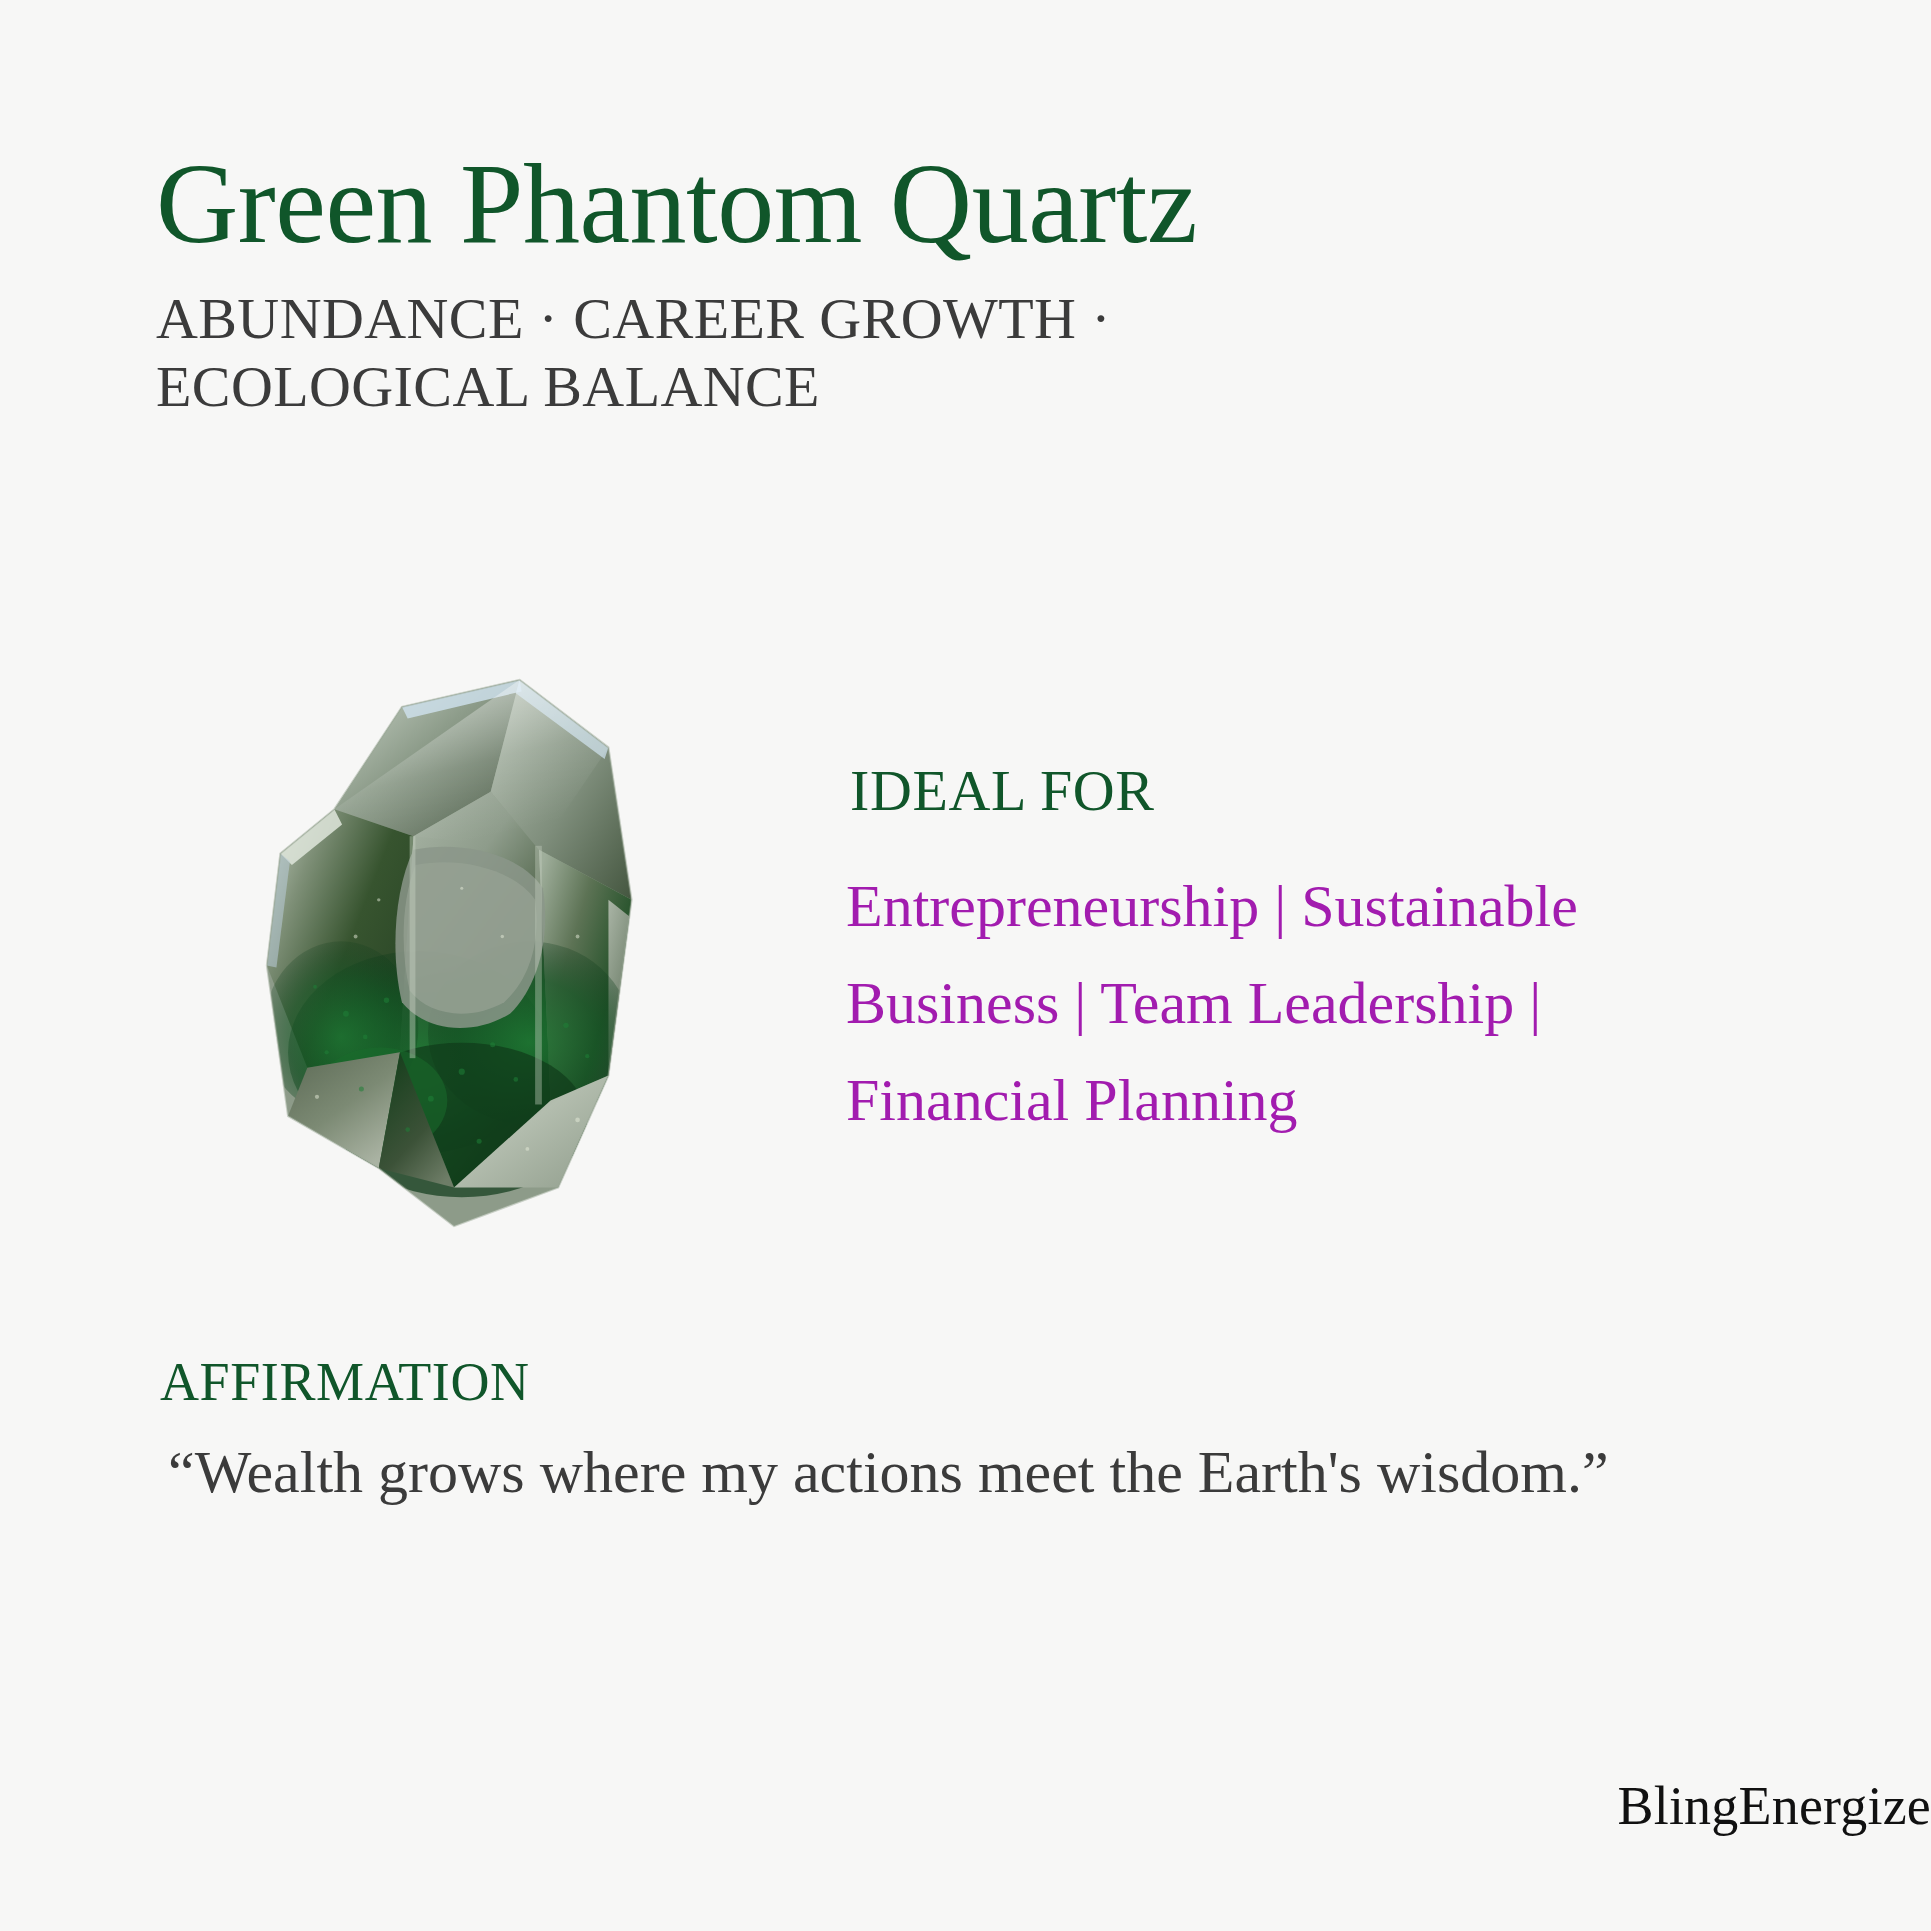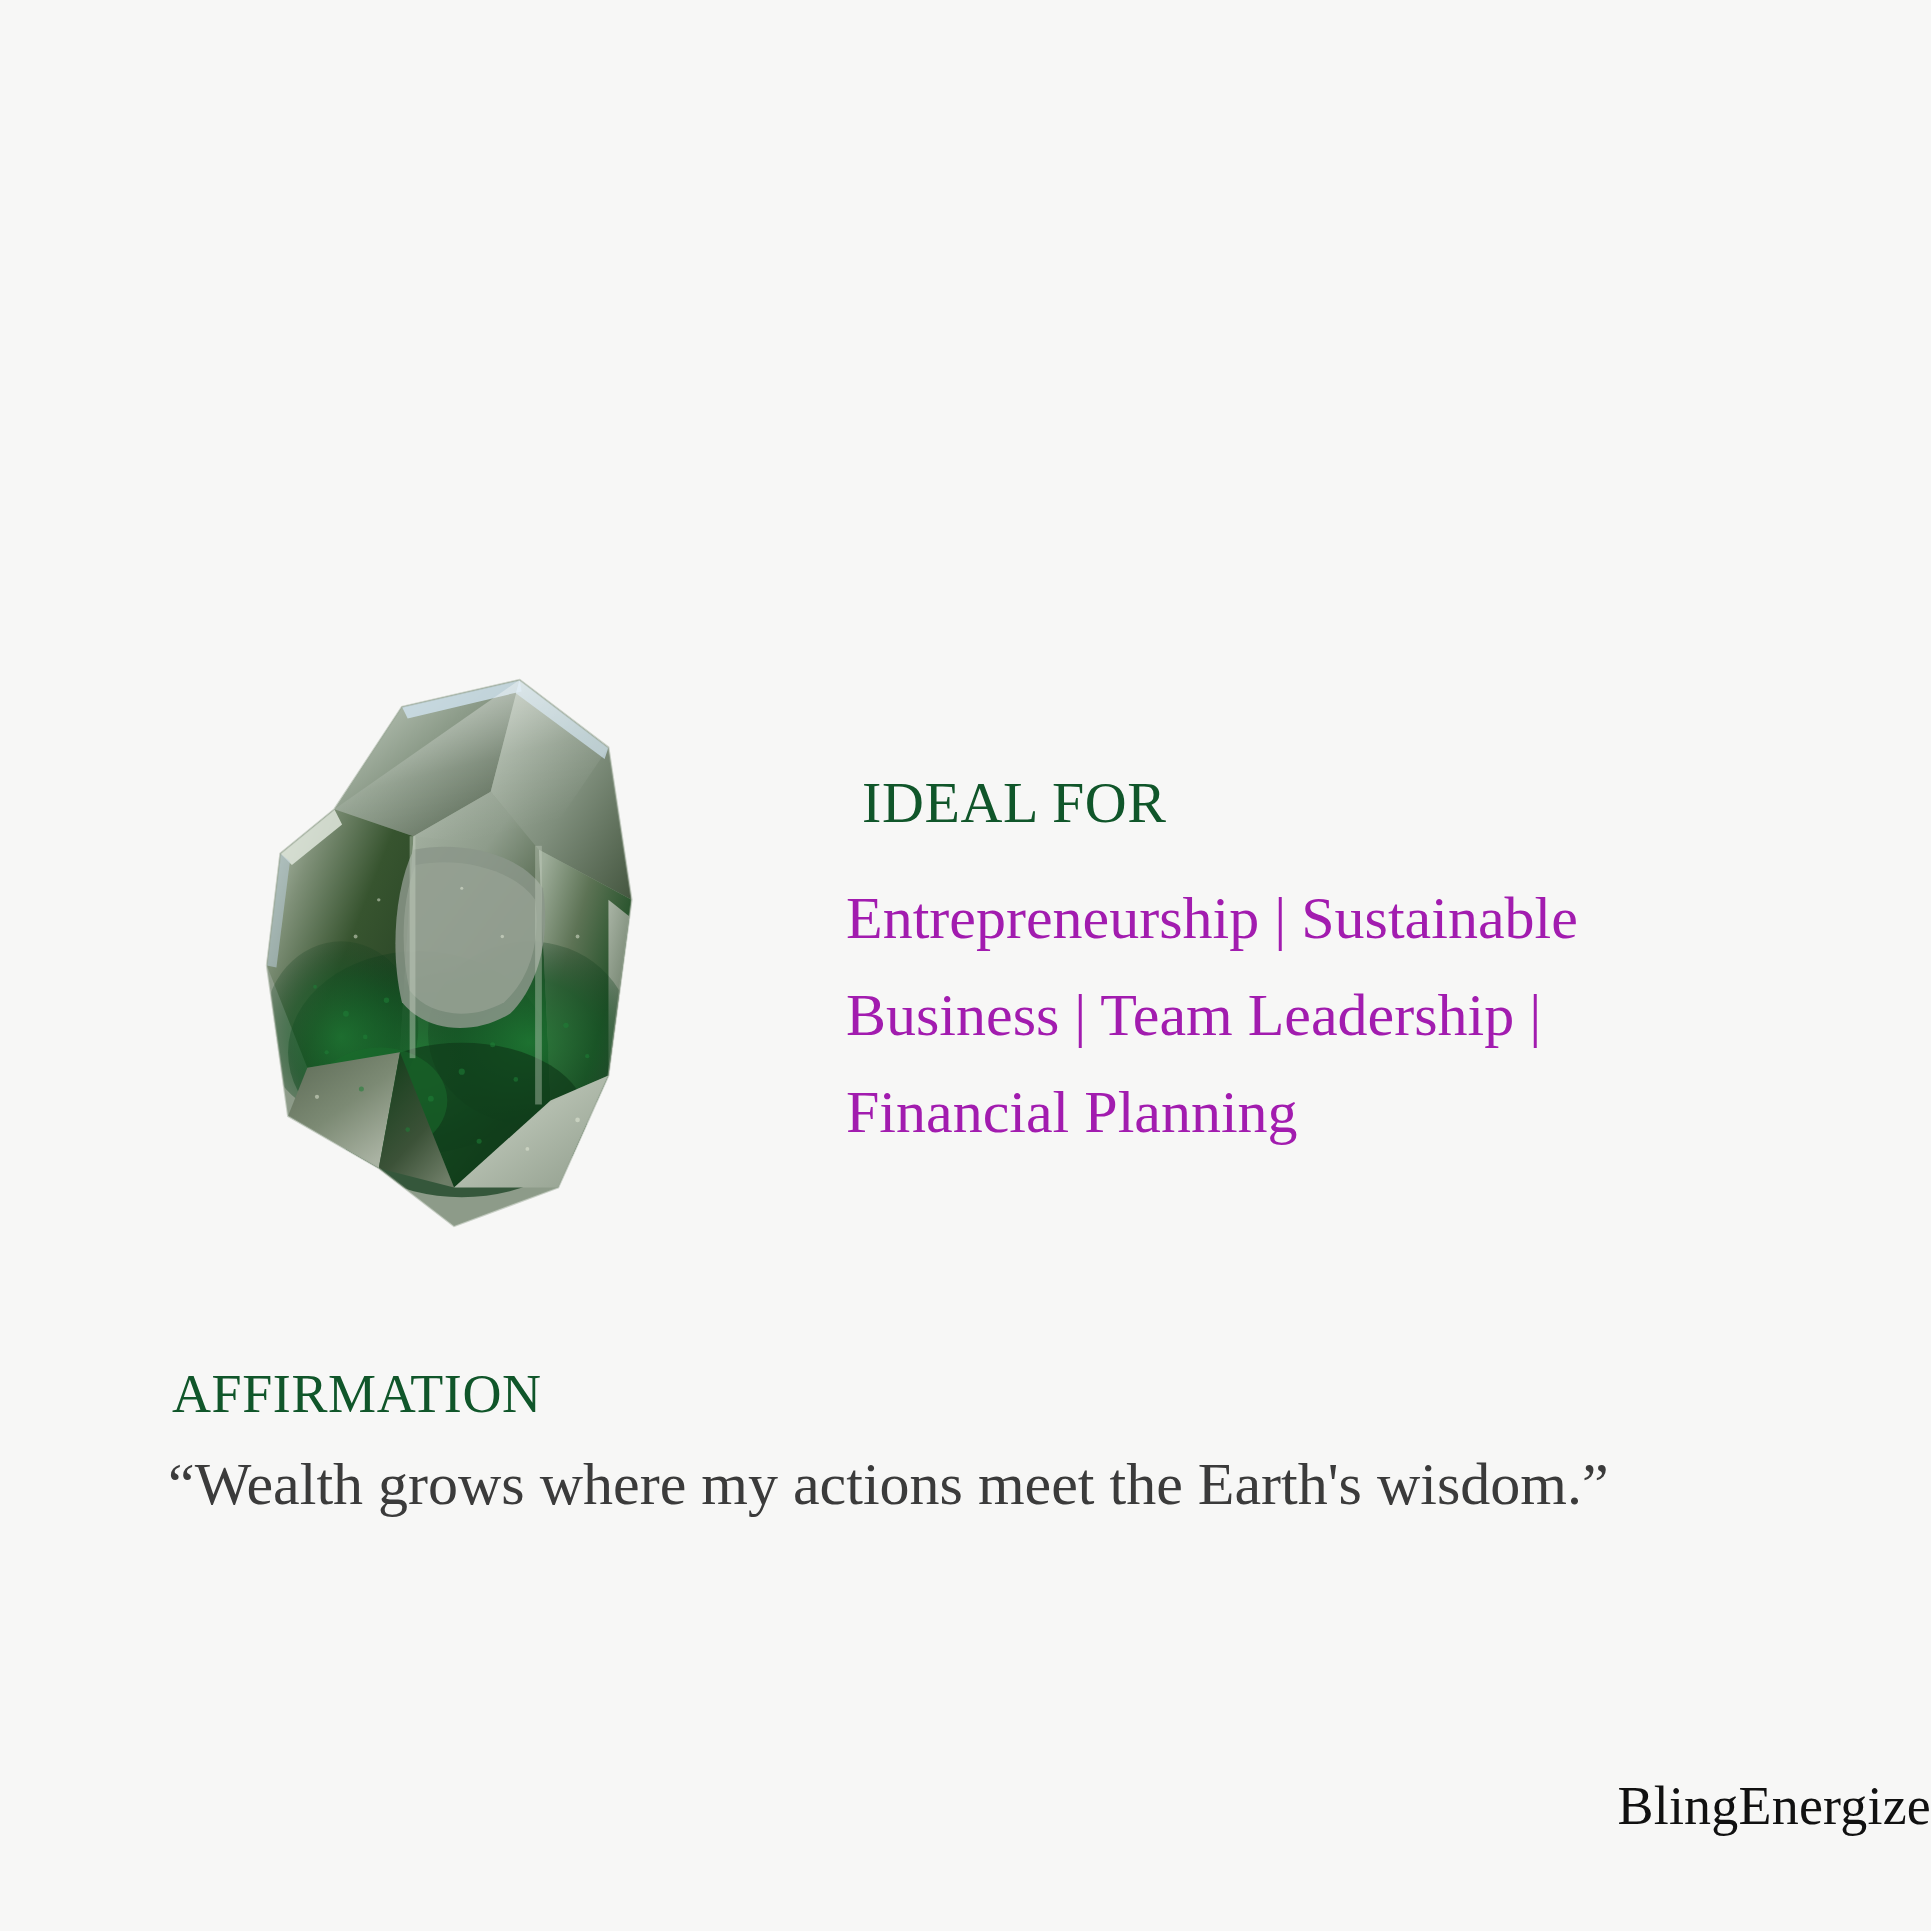--- a/index.html
+++ b/index.html
@@ -69,21 +69,21 @@
     left: 846px;
     top: 755px;
     width: 927px;
   }
   .section-label {
     font-family: "Liberation Serif", "DejaVu Serif", serif;
     font-size: 58px;
     line-height: 1.1;
     color: #10562a;
     letter-spacing: 0.6px;
-    margin: 16px;
+    margin: 4px;
   }
   .ideal-body {
     font-family: "Liberation Serif", "DejaVu Serif", serif;
     font-size: 60px;
     line-height: 1.62;
     color: #a21caf;
     margin: 35px 0 0 0;
     max-width: 927px;
   }
 
@@ -119,20 +119,24 @@
     font-size: 54px;
     color: #111111;
     letter-spacing: 0.2px;
   }
 </style>
 </head>
 <body>
 
 <div class="card">
 
+  <div class="header">
+    <h1 class="title">Green Phantom Quartz</h1>
+    <p class="subtitle">ABUNDANCE · CAREER GROWTH · ECOLOGICAL BALANCE</p>
+  </div>
 
   <div class="crystal-wrap">
     <svg class="crystal-svg" viewBox="0 0 500 660">
       <defs>
         <linearGradient id="gTopLeft" x1="0" y1="0" x2="1" y2="1">
           <stop offset="0%" stop-color="#cfd8cd"></stop>
           <stop offset="45%" stop-color="#8d9c8a"></stop>
           <stop offset="100%" stop-color="#4c5c48"></stop>
         </linearGradient>
         <linearGradient id="gTopRight" x1="0" y1="0" x2="1" y2="1">

